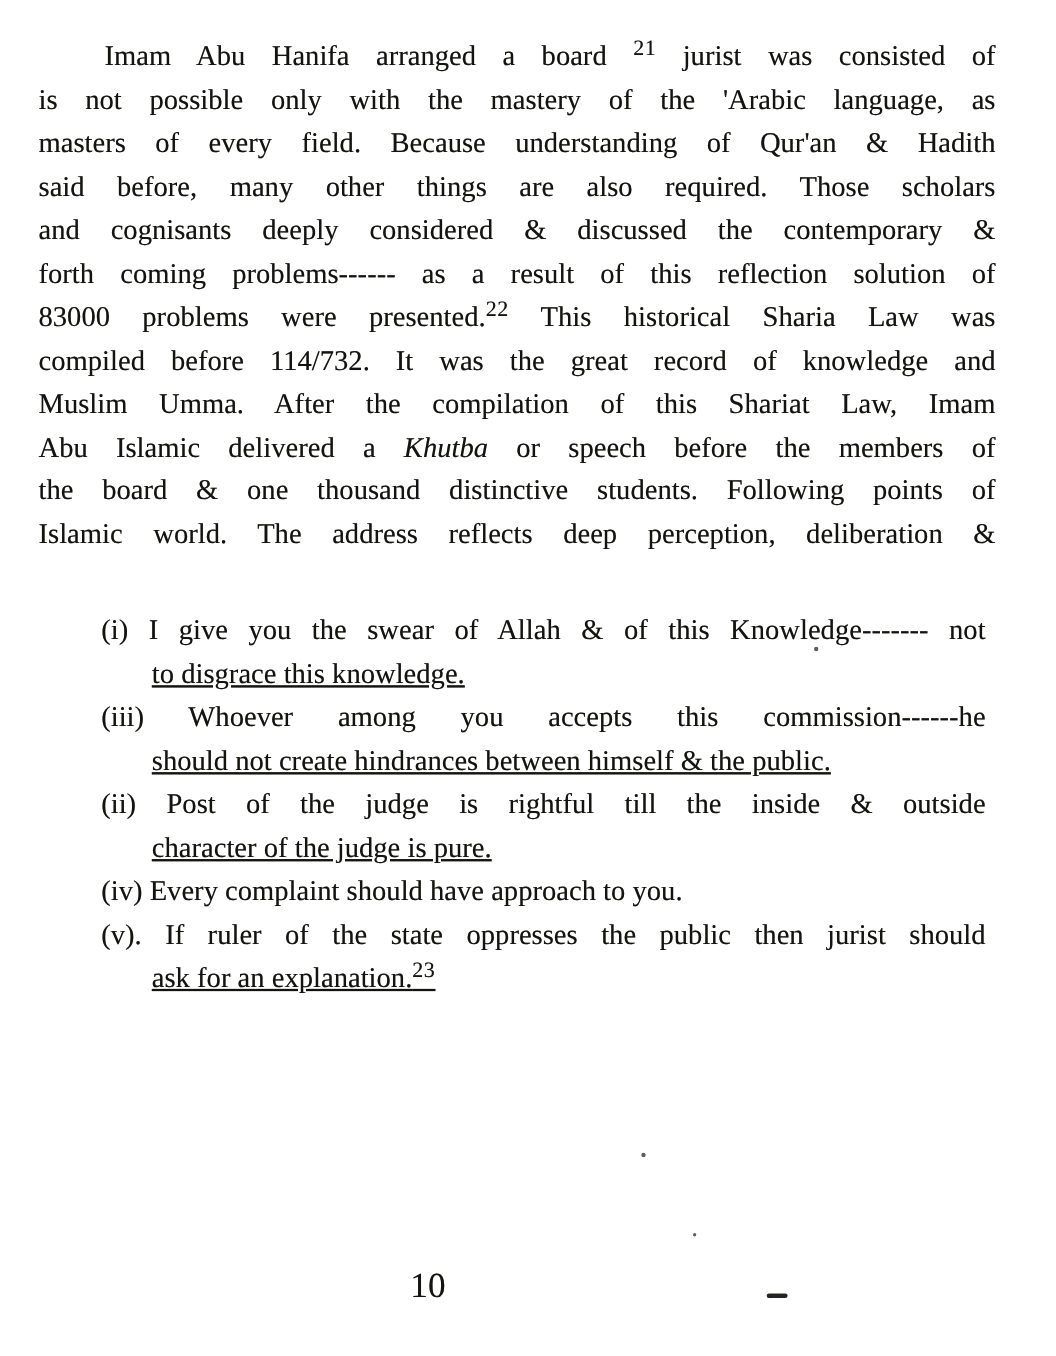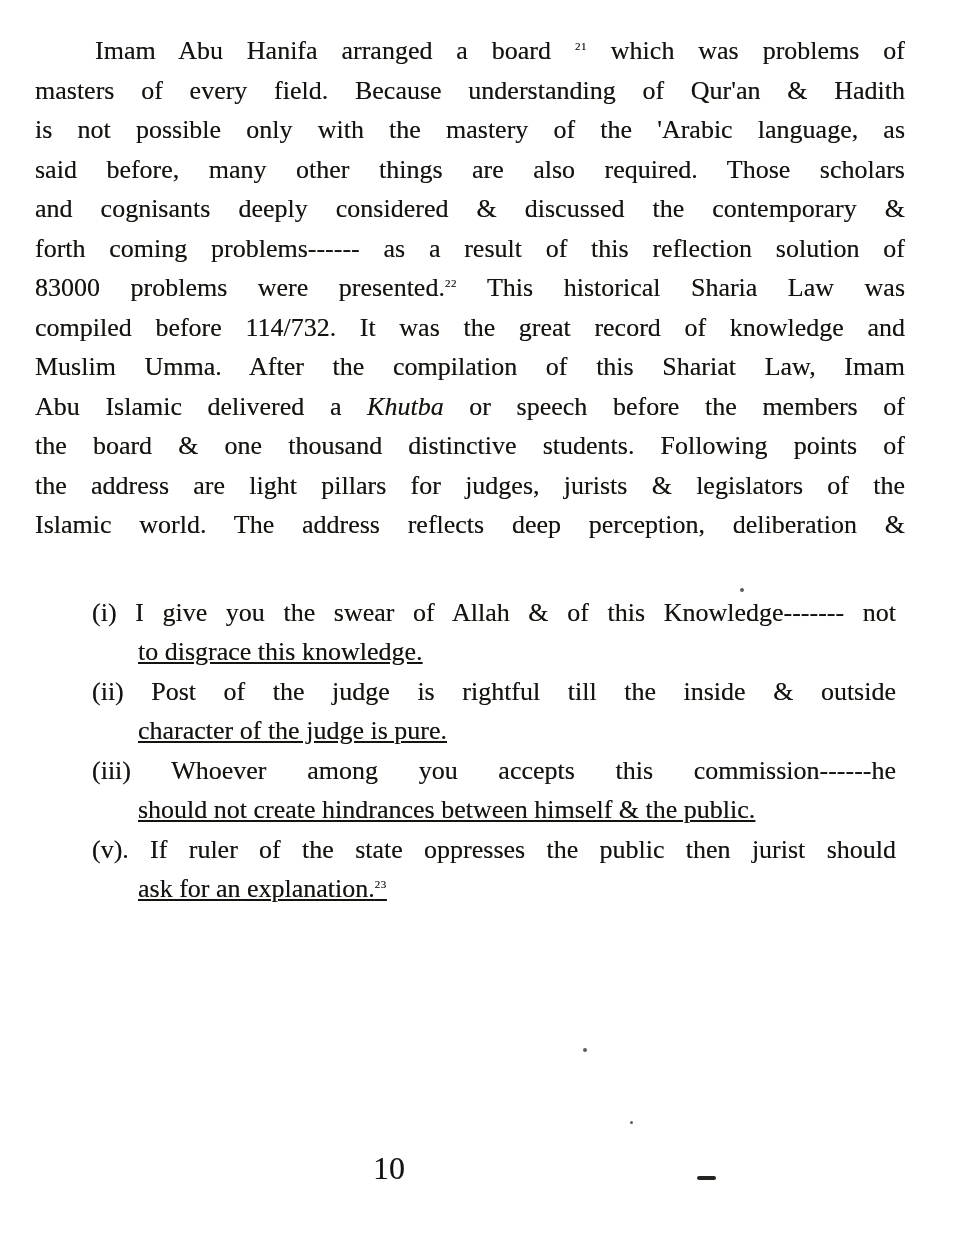--- a/index.html
+++ b/index.html
@@ -15,21 +15,21 @@
     text-shadow: 0 0 0.8px rgba(15,15,10,0.55);
     filter: blur(0.25px) contrast(1.08);
   }
   .paragraph { margin: 31px 55px 0 35px; }
   .tline { line-height: 39.5px; min-height: 39.5px; }
   .just { text-align: justify; text-align-last: justify; }
   .findent { text-indent: 60px; }
   .list { margin: 48px 64px 0 92px; }
   .cont { padding-left: 46px; text-decoration: underline; }
   sup {
-    font-size: 11px;
+    font-size: 20px;
     line-height: 0;
     vertical-align: 9px;
     letter-spacing: 0.5px;
   }
   .it { font-style: italic; }
   .pagenum {
     position: absolute;
     top: 1148px;
     left: 0;
     width: 778px;
@@ -39,46 +39,48 @@
   }
   .mark { position: absolute; background: #2a2a26; }
   .mark-dash { border-radius: 2px; }
   .mark-dot { border-radius: 50%; opacity: 0.75; }
 </style>
 </head>
 <body>
 
 <div class="page">
   <div class="paragraph">
-      <div class="tline just findent"><span>Imam Abu Hanifa arranged a board </span><sup>21</sup><span> which was problems of</span></div>
+      <div class="tline just findent"><span>Imam Abu Hanifa arranged a board </span><sup>21</sup><span> jurist was consisted of</span></div>
+      <div class="tline just"><span>is not possible only with the mastery of the 'Arabic language, as</span></div>
       <div class="tline just"><span>masters of every field. Because understanding of Qur'an &amp; Hadith</span></div>
-      <div class="tline just"><span>is not possible only with the mastery of the 'Arabic language, as</span></div>
       <div class="tline just"><span>said before, many other things are also required. Those scholars</span></div>
       <div class="tline just"><span>and cognisants deeply considered &amp; discussed the contemporary &amp;</span></div>
       <div class="tline just"><span>forth coming problems------ as a result of this reflection solution of</span></div>
       <div class="tline just"><span>83000 problems were presented.</span><sup>22</sup><span> This historical Sharia Law was</span></div>
       <div class="tline just"><span>compiled before 114/732. It was the great record of knowledge and</span></div>
       <div class="tline just"><span>Muslim Umma. After the compilation of this Shariat Law, Imam</span></div>
       <div class="tline just"><span>Abu Islamic delivered a </span><span class="it">Khutba</span><span> or speech before the members of</span></div>
       <div class="tline just"><span>the board &amp; one thousand distinctive students. Following points of</span></div>
-      <div class="tline just"><span>the address are light pillars for judges, jurists &amp; legislators of the</span></div>
       <div class="tline just"><span>Islamic world. The address reflects deep perception, deliberation &amp;</span></div>
     </div>
   <div class="list">
       <div>
         <div class="tline just"><span>(i) I give you the swear of Allah &amp; of this Knowledge------- not</span></div>
         <div class="tline cont"><span>to disgrace this knowledge.</span></div>
       </div>
       <div>
+        <div class="tline just"><span>(iii) Whoever among you accepts this commission------he</span></div>
+        <div class="tline cont"><span>should not create hindrances between himself &amp; the public.</span></div>
+      </div>
+      <div>
         <div class="tline just"><span>(ii) Post of the judge is rightful till the inside &amp; outside</span></div>
         <div class="tline cont"><span>character of the judge is pure.</span></div>
       </div>
       <div>
-        <div class="tline just"><span>(iii) Whoever among you accepts this commission------he</span></div>
-        <div class="tline cont"><span>should not create hindrances between himself &amp; the public.</span></div>
+        <div class="tline"><span>(iv) Every complaint should have approach to you.</span></div>
       </div>
       <div>
         <div class="tline just"><span>(v). If ruler of the state oppresses the public then jurist should</span></div>
         <div class="tline cont"><span>ask for an explanation.</span><sup>23</sup></div>
       </div>
     </div>
   <div class="pagenum">10</div>
   <div>
       <div class="mark mark-dash" style="left: 697px; top: 1176px; width: 19px; height: 4px;"></div>
       <div class="mark mark-dot" style="left: 740px; top: 588px; width: 4px; height: 4px;"></div>

